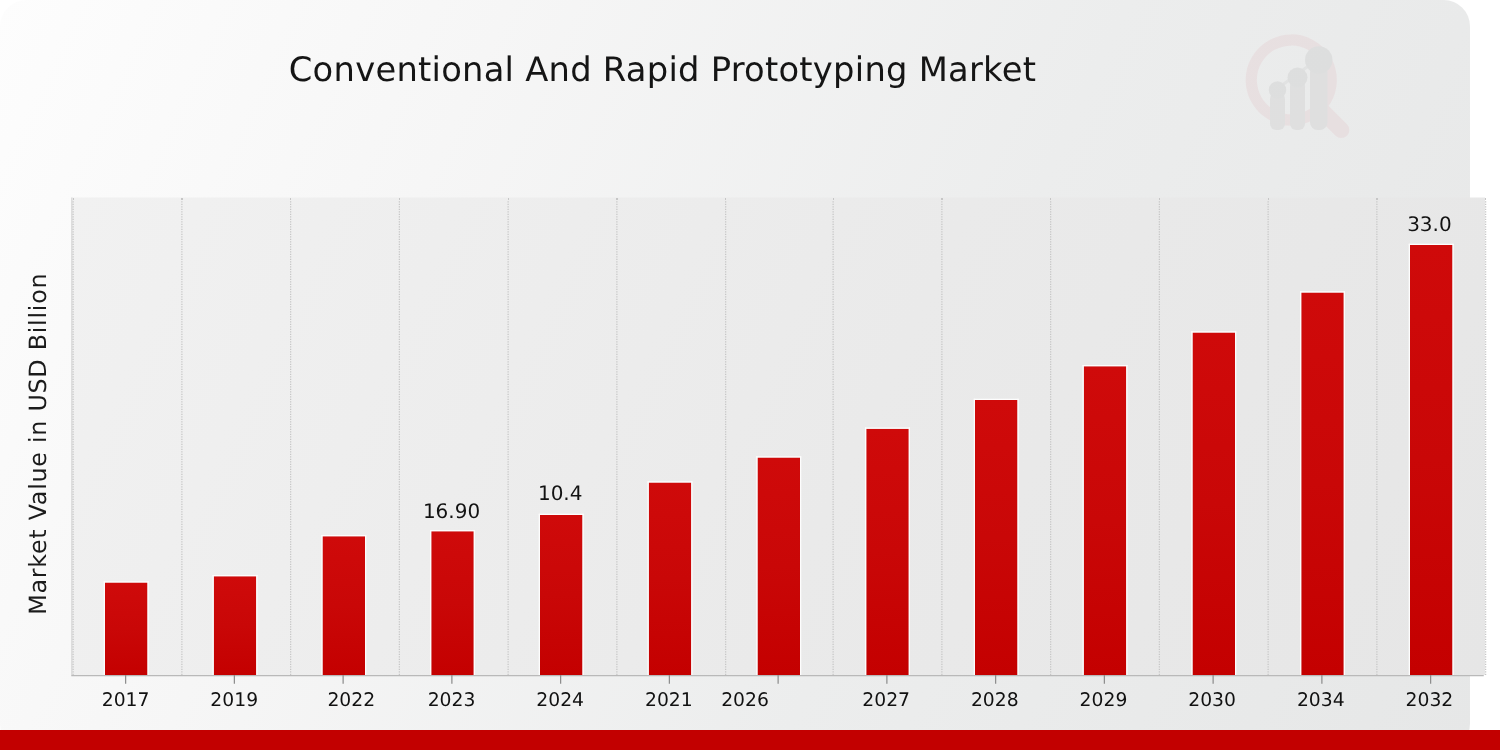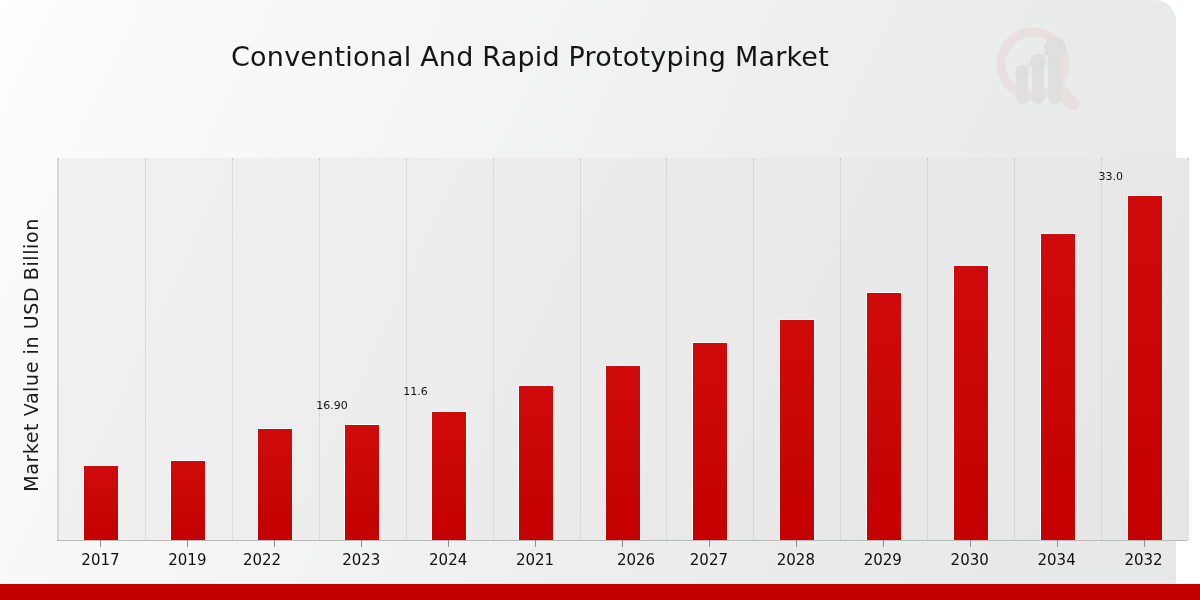--- a/index.html
+++ b/index.html
@@ -87,21 +87,22 @@
     width: 36px;
     background: linear-gradient(180deg, #cf0a0a 0%, #c90707 50%, #c40000 100%);
     border: 1px solid #fdfdfd;
     border-bottom: none;
     box-sizing: border-box;
   }
 
   .bar-label {
     position: absolute;
     width: 90px;
-    font-size: 11px;
+    text-align: center;
+    font-size: 16px;
     color: #121212;
     white-space: nowrap;
   }
 
   
   #x-axis-line {
     position: absolute;
     left: 57px;
     top: 540px;
     width: 1130px;
@@ -191,31 +192,31 @@
     </div>
 
   <div id="x-axis-line"></div>
 
   <div id="axis-decor">
       <div class="x-tick" style="left: 100.462px;"></div>
       <div class="x-tick-label" style="left: 100.462px;">2017</div>
       <div class="x-tick" style="left: 187.385px;"></div>
       <div class="x-tick-label" style="left: 187.385px;">2019</div>
       <div class="x-tick" style="left: 274.308px;"></div>
-      <div class="x-tick-label" style="left: 262px;">2022</div>
+      <div class="x-tick-label" style="left: 281px;">2022</div>
       <div class="bar-label" style="left: 316.231px; top: 398.723px;">16.90</div>
       <div class="x-tick" style="left: 361.231px;"></div>
       <div class="x-tick-label" style="left: 361.231px;">2023</div>
-      <div class="bar-label" style="left: 403.154px; top: 385.493px;">11.6</div>
+      <div class="bar-label" style="left: 403.154px; top: 385.493px;">10.4</div>
       <div class="x-tick" style="left: 448.154px;"></div>
       <div class="x-tick-label" style="left: 448.154px;">2024</div>
       <div class="x-tick" style="left: 535.077px;"></div>
       <div class="x-tick-label" style="left: 535.077px;">2021</div>
       <div class="x-tick" style="left: 622px;"></div>
-      <div class="x-tick-label" style="left: 636px;">2026</div>
+      <div class="x-tick-label" style="left: 596px;">2026</div>
       <div class="x-tick" style="left: 708.923px;"></div>
       <div class="x-tick-label" style="left: 708.923px;">2027</div>
       <div class="x-tick" style="left: 795.846px;"></div>
       <div class="x-tick-label" style="left: 795.846px;">2028</div>
       <div class="x-tick" style="left: 882.769px;"></div>
       <div class="x-tick-label" style="left: 882.769px;">2029</div>
       <div class="x-tick" style="left: 969.692px;"></div>
       <div class="x-tick-label" style="left: 969.692px;">2030</div>
       <div class="x-tick" style="left: 1056.62px;"></div>
       <div class="x-tick-label" style="left: 1056.62px;">2034</div>

